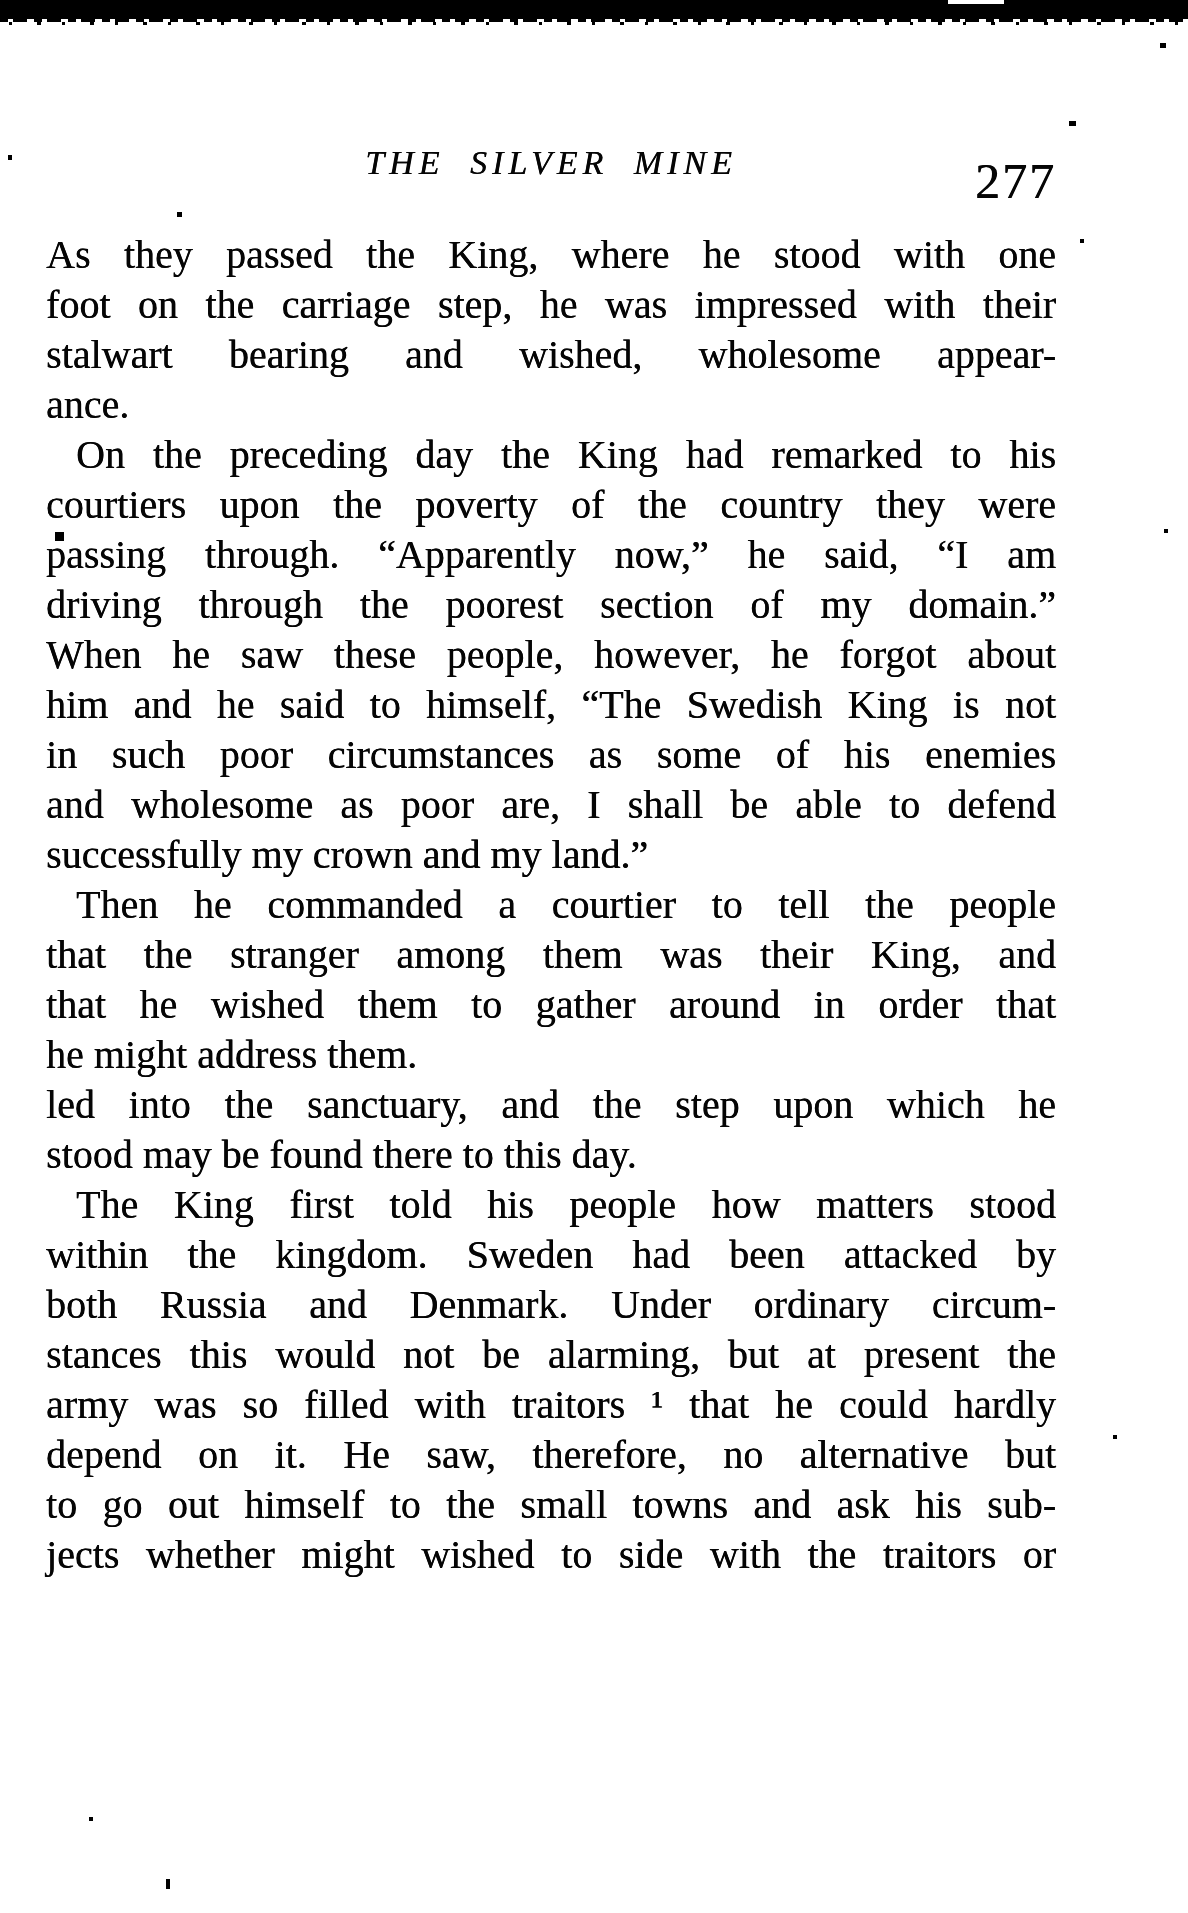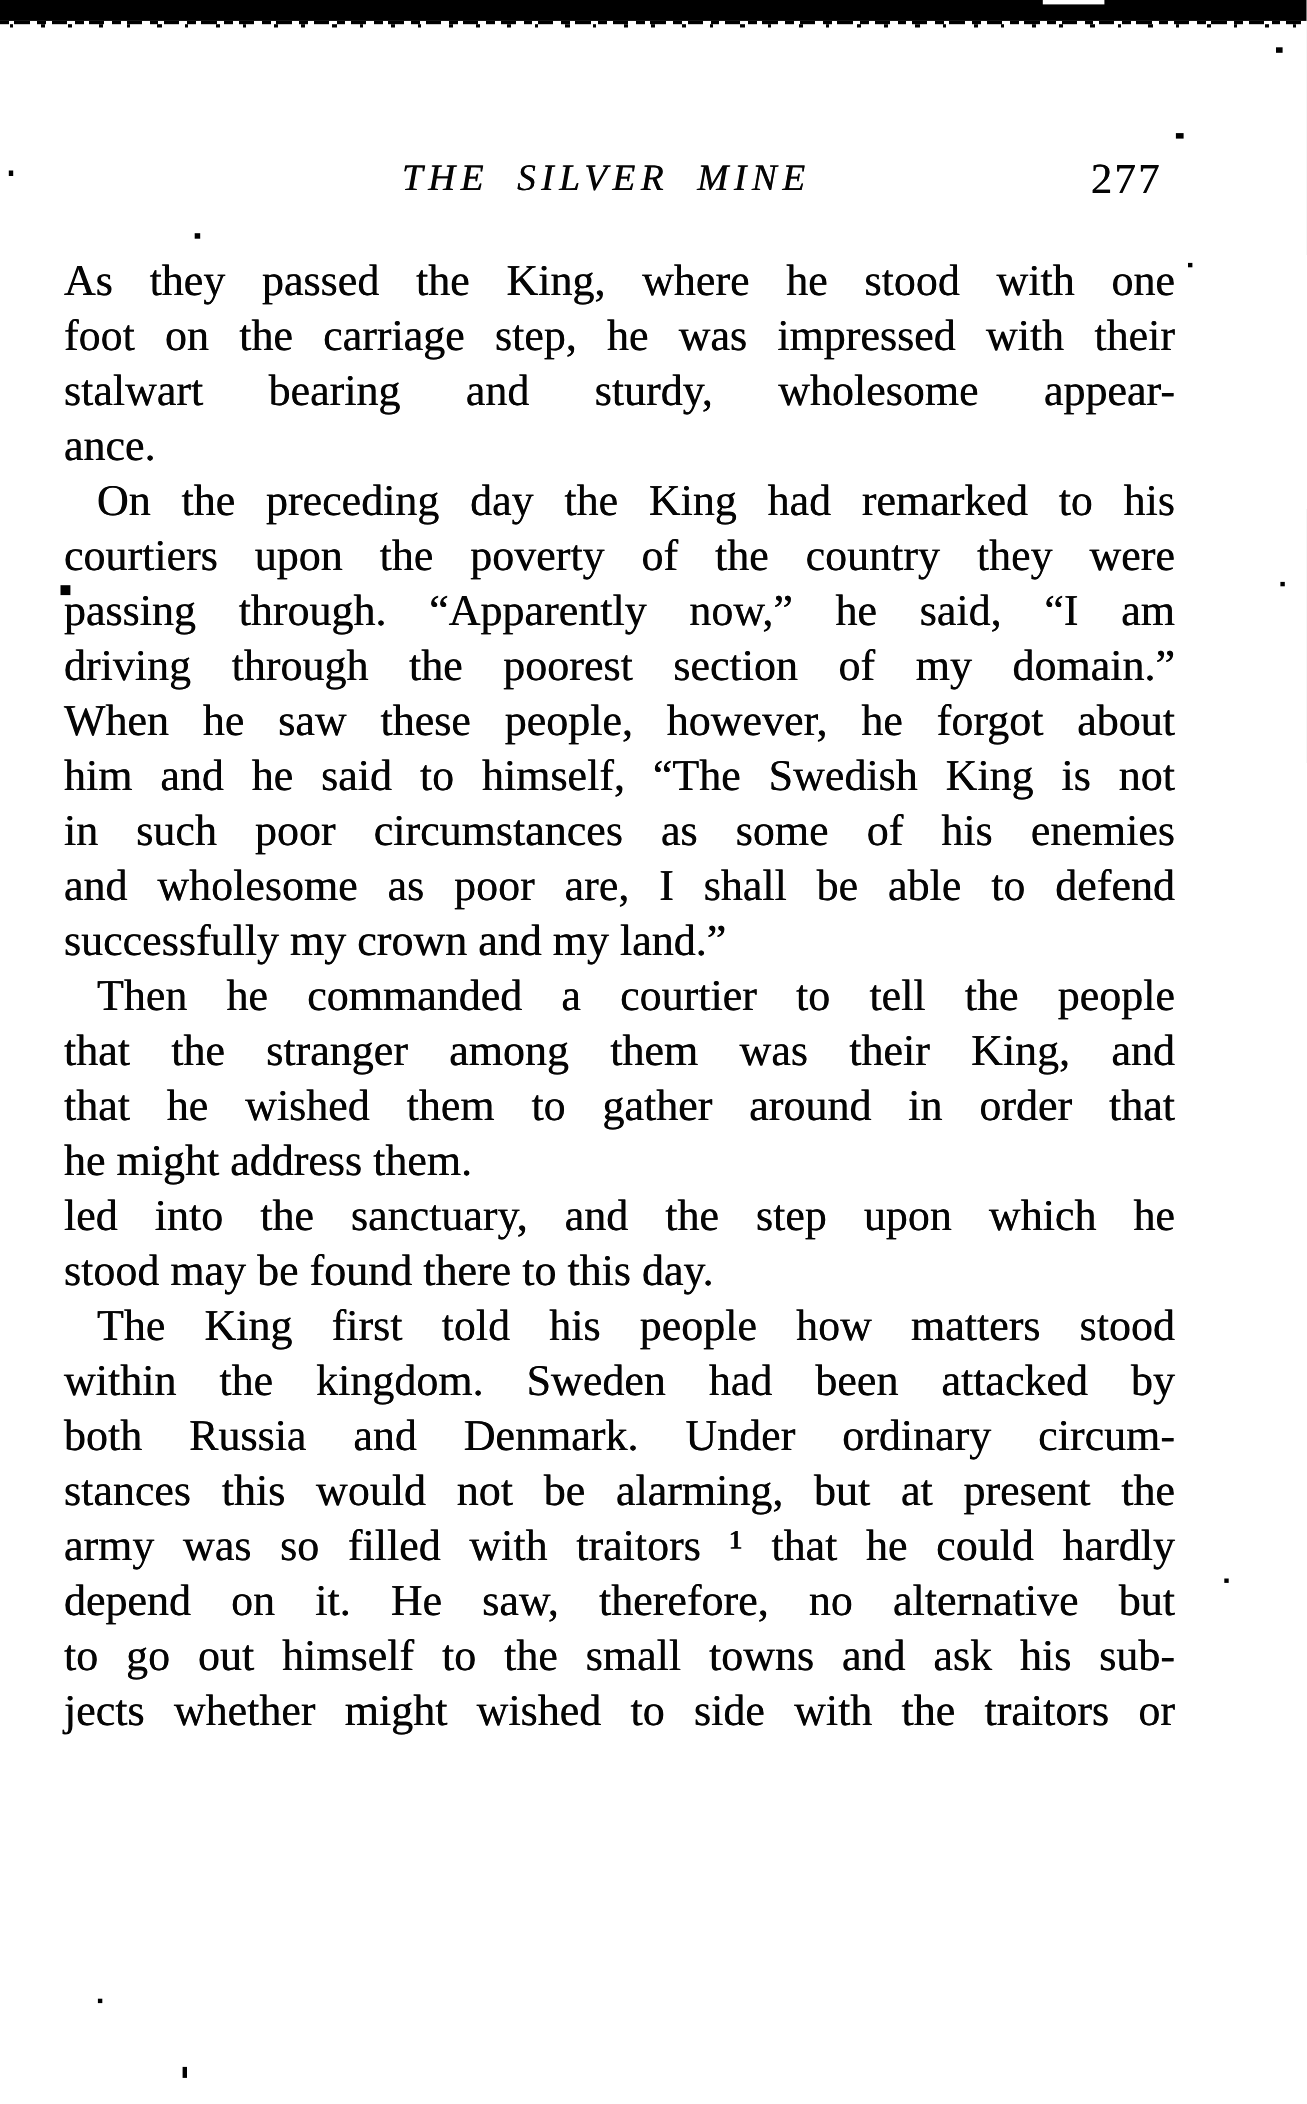--- a/index.html
+++ b/index.html
@@ -45,29 +45,29 @@
     transform: translateX(-50%);
     font-style: italic;
     font-size: 34px;
     letter-spacing: 5px;
     word-spacing: 12px;
     white-space: nowrap;
     text-shadow: 0.4px 0 0 #050505;
   }
   .head-page-number {
     position: absolute;
-    right: 0; top: 0;
-    font-size: 39px;
+    right: 0; top: 12px;
+    font-size: 50px;
     letter-spacing: 2px;
     text-shadow: 0.4px 0 0 #050505;
   }
   
   .text-block {
     position: absolute;
-    left: 58px; top: 230px;
+    left: 46px; top: 230px;
     width: 1010px;
   }
   .paragraph { margin: 0; }
   .line {
     font-size: 40px;
     line-height: 50px;
     text-align: justify;
     text-align-last: justify;
     text-shadow: 0.35px 0 0 #050505;
     white-space: normal;
@@ -88,21 +88,21 @@
 
   <div class="running-head">
     <div class="head-title">THE SILVER MINE</div>
     <div class="head-page-number">277</div>
   </div>
 
   <div class="text-block">
       <div class="paragraph">
         <div class="line">As they passed the King, where he stood with one</div>
         <div class="line">foot on the carriage step, he was impressed with their</div>
-        <div class="line">stalwart bearing and sturdy, wholesome appear-</div>
+        <div class="line">stalwart bearing and wished, wholesome appear-</div>
         <div class="line lastline">ance.</div>
       </div>
       <div class="paragraph">
         <div class="line indent">On the preceding day the King had remarked to his</div>
         <div class="line">courtiers upon the poverty of the country they were</div>
         <div class="line">passing through.  “Apparently now,” he said, “I am</div>
         <div class="line">driving through the poorest section of my domain.”</div>
         <div class="line">When he saw these people, however, he forgot about</div>
         <div class="line">him and he said to himself, “The Swedish King is not</div>
         <div class="line">in such poor circumstances as some of his enemies</div>

